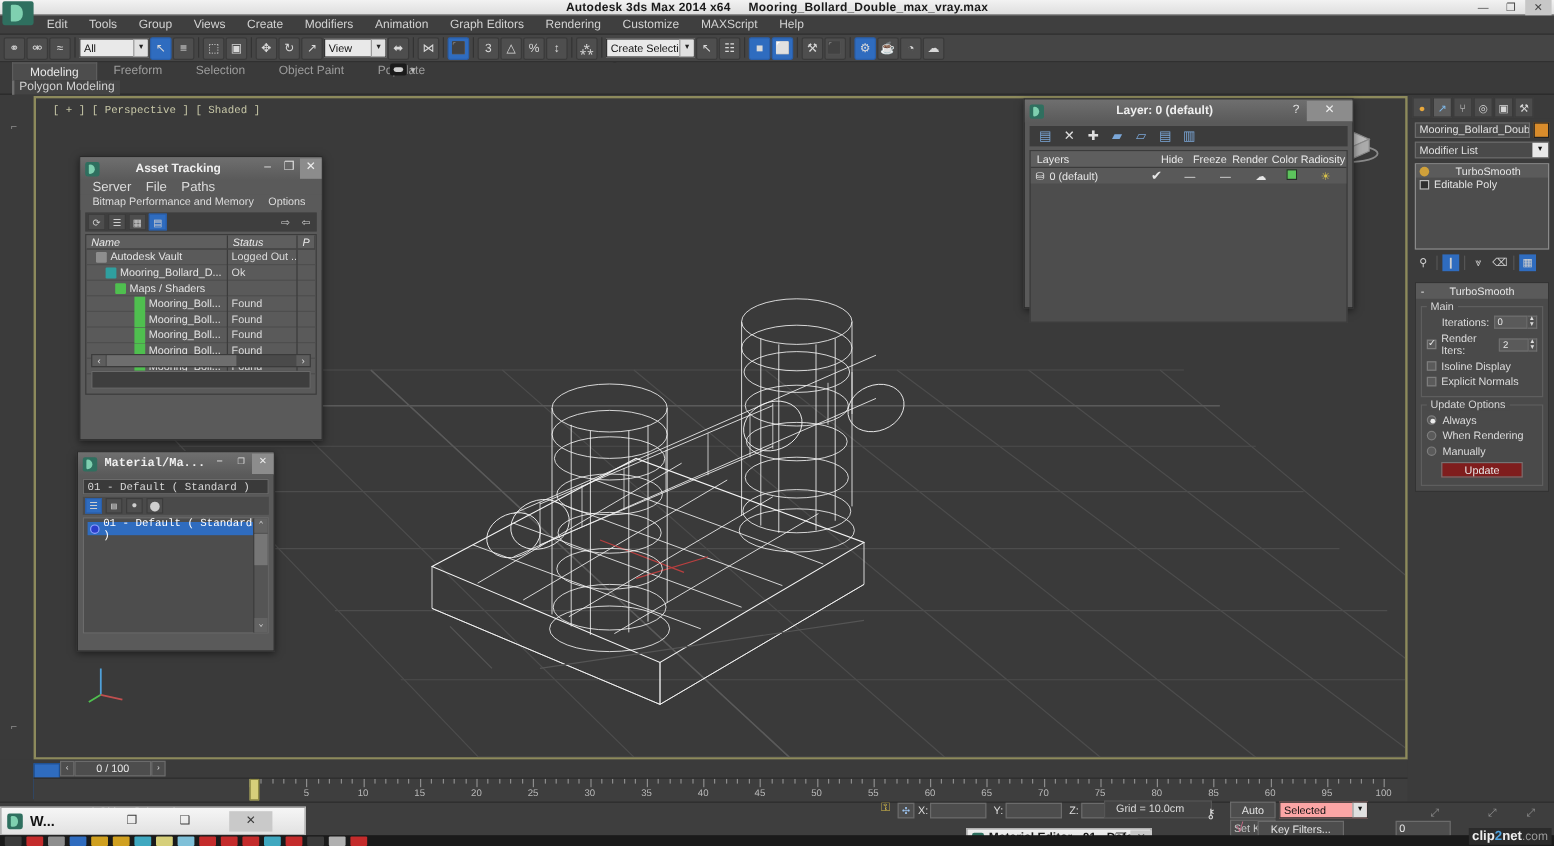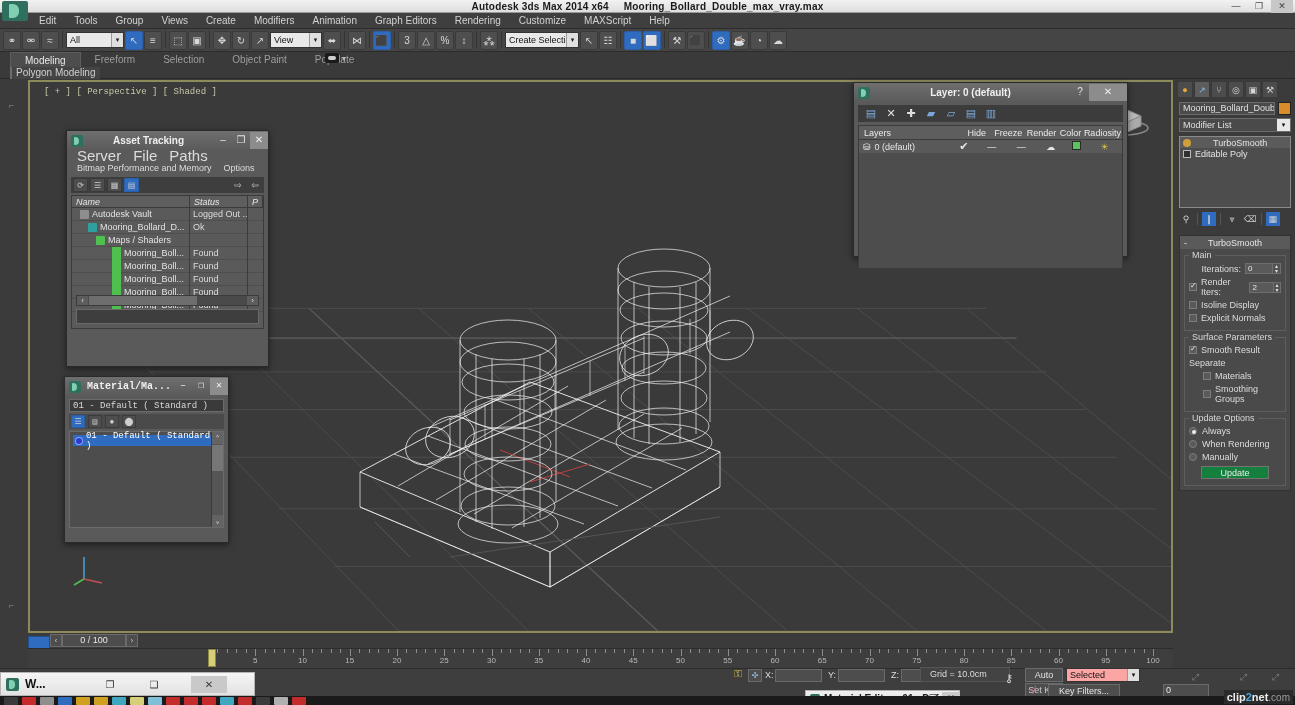--- a/index.html
+++ b/index.html
@@ -125,21 +125,21 @@
   .win .tb .ttl{
     flex:1; text-align:center; font-size:10px; font-weight:bold; color:#efefef;
   }
   .win .tb .btns{ display:flex; }
   .win .tb .btns span{
     width:18px;height:17px;text-align:center;line-height:16px;font-size:10px;color:#e2e2e2;
   }
   .win .tb .btns span.cl{ background:#8c8c8c; color:#efefef; }
   #assettracking{ left:66px; top:130px; width:203px; height:237px; }
   #at-menu{ height:12px; display:flex; gap:0; padding-left:4px; background:#5a5a5a; }
-  #at-menu span{ font-size:15px; color:#dcdcdc; padding:0 6px; line-height:12px;}
+  #at-menu span{ font-size:11px; color:#dcdcdc; padding:0 6px; line-height:12px;}
   #at-menu2{ height:13px; display:flex; padding-left:4px; background:#5a5a5a;}
   #at-menu2 span{ font-size:9px; color:#dcdcdc; padding:0 6px; line-height:13px;}
   #at-icons{
     height:16px; background:#3e3e3e; display:flex; align-items:center; gap:2px;
     margin:2px 4px 0 4px; padding-left:2px; position:relative;
   }
   #at-icons .i{ width:15px;height:14px;background:#4d4d4d;border:1px solid #3a3a3a;display:flex;align-items:center;justify-content:center;font-size:8px;}
   #at-icons .i.on{ background:#2f6cbf;border-color:#2a5ea8;}
   #at-icons .right{ position:absolute; right:2px; display:flex; gap:3px;}
   #at-icons .right .i2{ width:14px;height:13px;font-size:9px;color:#cfcfcf;display:flex;align-items:center;justify-content:center;}
@@ -240,21 +240,21 @@
   .grp > .lbl{ position:absolute; left:4px; top:-6px; background:#4a4a4a; font-size:9px; color:#d7d7d7; padding:0 3px;}
   .row{ display:flex; align-items:center; margin-bottom:3px; font-size:9px; color:#dcdcdc; }
   .row .sp{ flex:1; }
   .spin{ width:28px;height:11px;background:#5a5a5a;border:1px solid #6e6e6e;font-size:8px;color:#e8e8e8;padding-left:2px;line-height:10px;}
   .spinarr{ width:8px;height:11px;background:#525252;border:1px solid #6e6e6e;border-left:0;font-size:6px;color:#ddd;text-align:center;line-height:5px;}
   .cb{ width:8px;height:8px;background:#5a5a5a;border:1px solid #7d7d7d;margin-right:4px;flex:none;position:relative;}
   .cb.ck:after{ content:"✓"; position:absolute; left:0px; top:-3px; font-size:8px; color:#e8e8e8; }
   .rb{ width:8px;height:8px;border-radius:50%;background:#5a5a5a;border:1px solid #7d7d7d;margin-right:5px;flex:none;position:relative;}
   .rb.ck:after{ content:""; position:absolute; left:2px; top:2px; width:4px;height:4px;border-radius:50%;background:#ececec;}
   .btn{
-    height:13px; background:#15803d; border:1px solid #747474; font-size:9px; color:#e8e8e8;
+    height:13px; background:#7f1d1d; border:1px solid #747474; font-size:9px; color:#e8e8e8;
     display:flex; align-items:center; justify-content:center;
   }
   
   #timebar{
     position:absolute; left:28px; top:633px; width:1145px; height:17px; background:#3b3b3b;
   }
   #frame-field{
     position:absolute; left:28px; top:634px; width:100px; height:13px;
     background:#4d4d4d; border:1px solid #6b6b6b; font-size:9px; color:#e8e8e8;
     text-align:center; line-height:11px;
@@ -798,38 +798,20 @@
       <div class="row">
         <span class="cb"></span>
         <span>Isoline Display</span>
       </div>
       <div class="row">
         <span class="cb"></span>
         <span>Explicit Normals</span>
       </div>
     </div>
 
-    <div class="grp">
-      <div class="lbl">Surface Parameters</div>
-      <div class="row">
-        <span class="cb ck"></span>
-        <span>Smooth Result</span>
-      </div>
-      <div class="row">
-        <span>Separate</span>
-      </div>
-      <div class="row" style="padding-left:14px">
-        <span class="cb"></span>
-        <span>Materials</span>
-      </div>
-      <div class="row" style="padding-left:14px">
-        <span class="cb"></span>
-        <span>Smoothing Groups</span>
-      </div>
-    </div>
 
     <div class="grp">
       <div class="lbl">Update Options</div>
       <div class="row">
         <span class="rb ck"></span>
         <span>Always</span>
       </div>
       <div class="row">
         <span class="rb"></span>
         <span>When Rendering</span>

